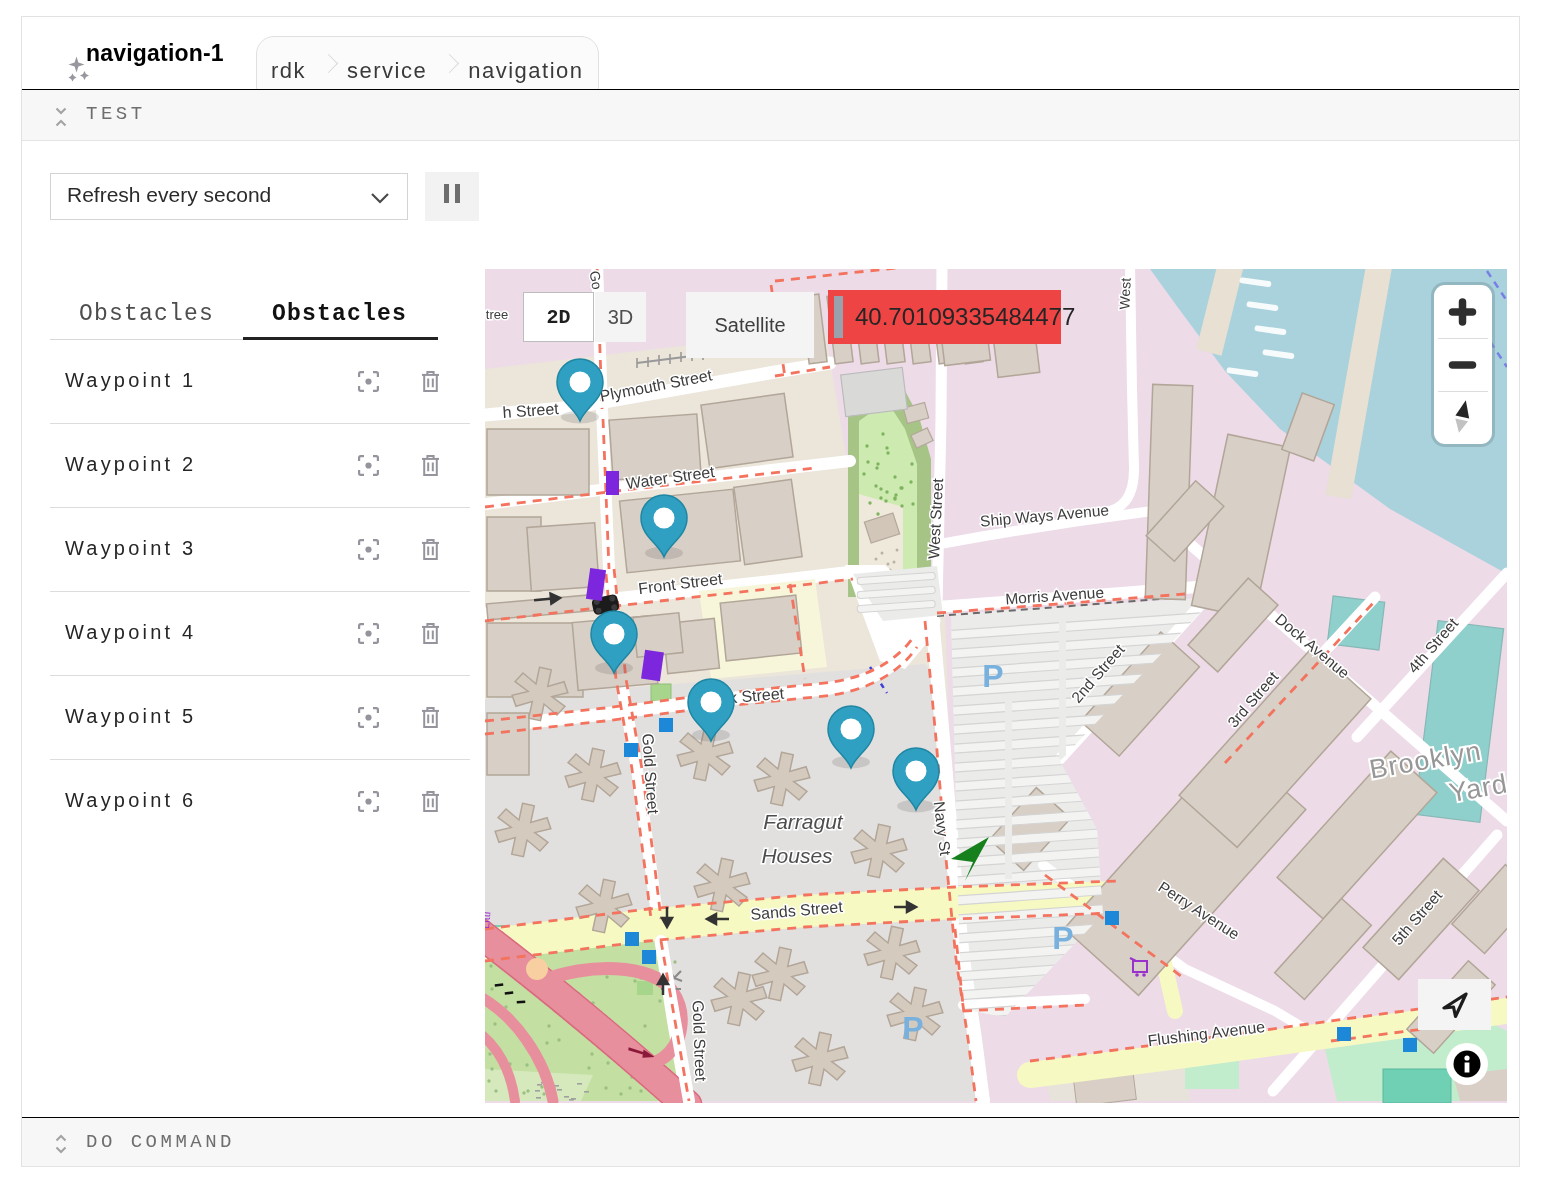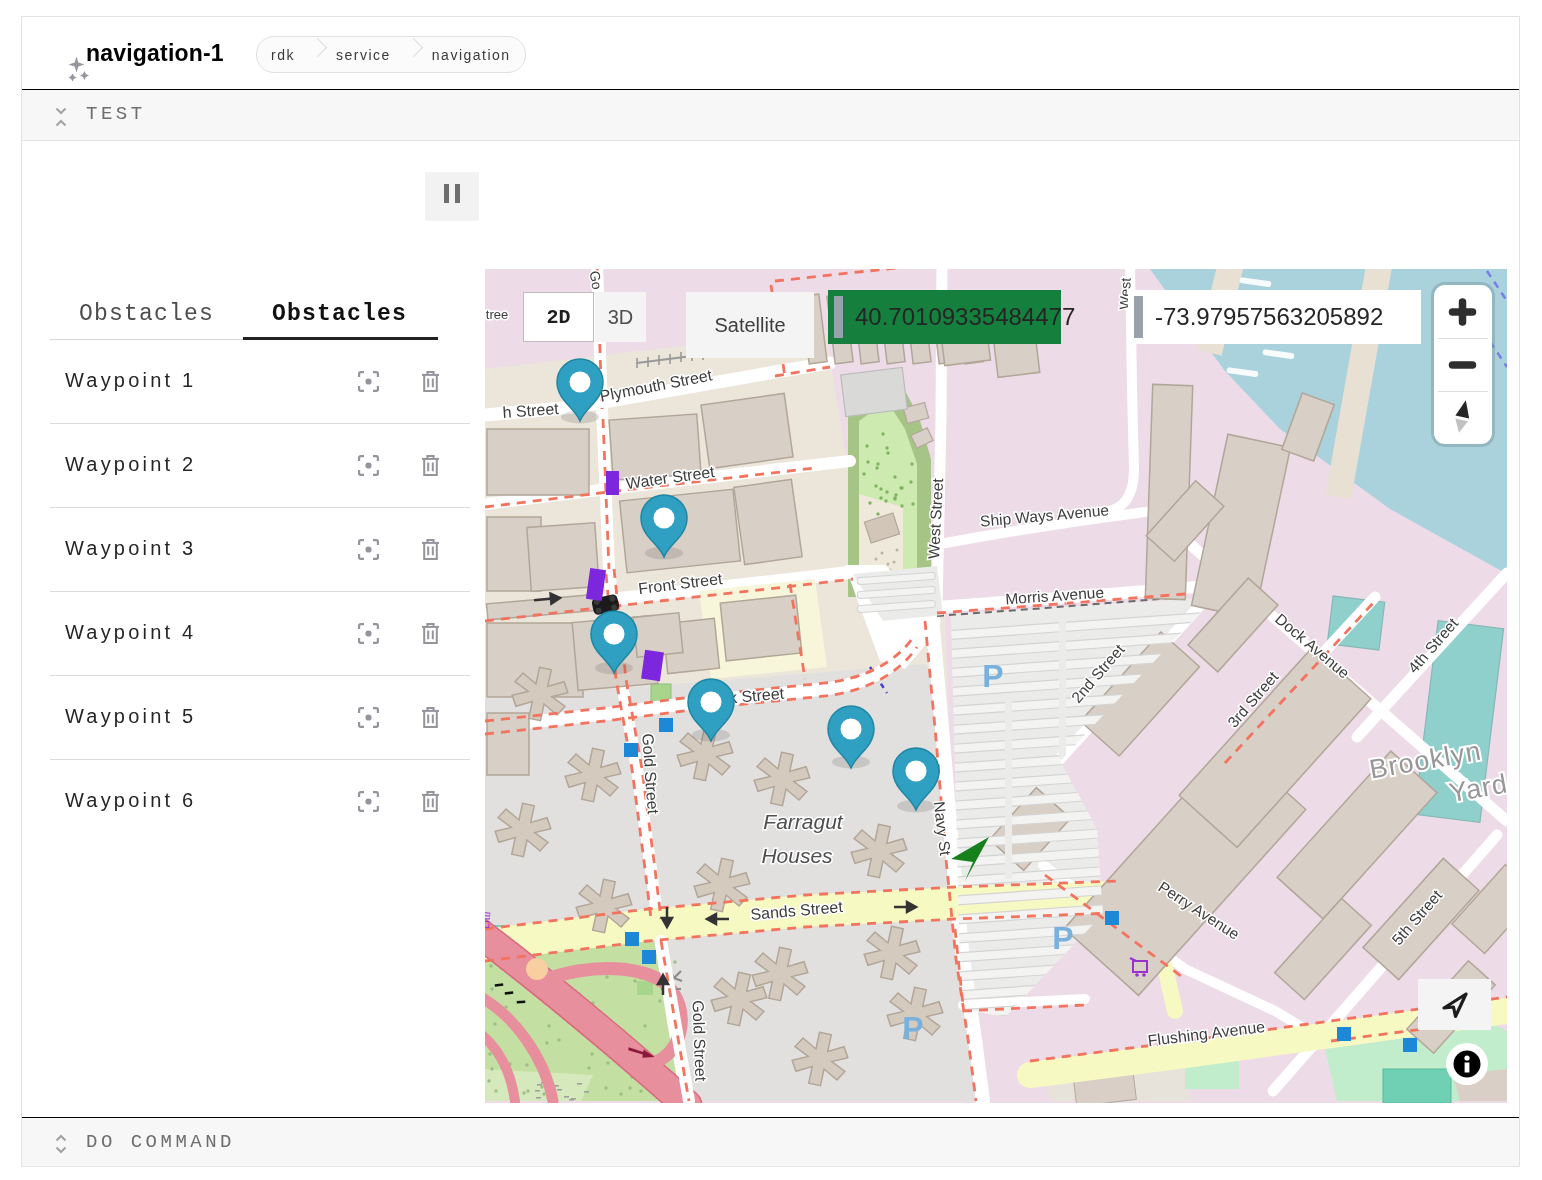--- a/index.html
+++ b/index.html
@@ -1,20 +1,20 @@
 <!DOCTYPE html>
 <html><head>
 <meta charset="utf-8">
 <style>
   html,body{margin:0;padding:0;background:#fff;width:1542px;height:1180px;overflow:hidden;}
   body{font-family:"Liberation Sans",sans-serif;position:relative;}
   .card{position:absolute;left:21px;top:16px;width:1499px;height:1151px;border:1px solid #e2e2e4;background:#fff;box-sizing:border-box;}
   .hdr{position:absolute;left:0;top:0;width:100%;height:72px;}
   .hdr .title{position:absolute;left:64px;top:23px;font-size:23px;font-weight:bold;color:#000000;letter-spacing:0.2px;}
-  .crumb{position:absolute;left:234px;top:19px;height:35px;border:1px solid #e0e0e0;background:#fbfbfb;border-radius:18px;display:flex;align-items:center;padding:0 14px;font-size:14px;letter-spacing:1.5px;color:#3a3a3a;}
+  .crumb{position:absolute;left:234px;top:19px;height:35px;border:1px solid #e0e0e0;background:#fbfbfb;border-radius:18px;display:flex;align-items:center;padding:16px 14px;font-size:22px;letter-spacing:1.5px;color:#3a3a3a;}
   .crumb .sep{width:1px;height:35px;margin:0 20px;position:relative;}
   .crumb .sep:before{content:"";position:absolute;left:-5px;top:3px;width:14px;height:14px;border-top:1.5px solid #d8d8d8;border-right:1.5px solid #d8d8d8;transform:rotate(45deg) scale(0.9);}
   .secbar{position:absolute;left:0;width:100%;height:52px;background:#f7f7f8;border-top:1px solid #000000;border-bottom:1px solid #e4e4e6;box-sizing:border-box;}
   .secbar .lbl{position:absolute;left:64px;top:13px;font-family:"Liberation Mono",monospace;font-size:19px;letter-spacing:3.5px;color:#6e6e6e;}
   .testbar{top:72px;}
   .docbar{top:1100px;height:50px;}
   .refresh{position:absolute;left:28px;top:156px;width:358px;height:47px;border:1px solid #d4d4d4;box-sizing:border-box;background:#fff;}
   .refresh .txt{position:absolute;left:16px;top:9px;font-size:21px;color:#2b2b2b;}
   .pausebtn{position:absolute;left:403px;top:155px;width:54px;height:49px;background:#f2f2f2;}
   .pausebtn:before{content:"";position:absolute;left:19px;top:12px;width:4.5px;height:19px;background:#6d6d6d;}
@@ -49,20 +49,26 @@
         <span class="sep"></span>
         <span>navigation</span>
       </div>
   </div>
   <div class="secbar testbar">
     <svg style="position:absolute;left:28px;top:16px" width="22" height="22" viewBox="0 0 22 22" fill="none" stroke="#a3a3a3" stroke-width="2.1">
       <path d="M6.5 2.5 L11 7 L15.5 2.5"></path>
         <path d="M6.5 19.5 L11 15 L15.5 19.5"></path>
     </svg>
     <div class="lbl">TEST</div>
+  </div>
+  <div class="refresh">
+      <div class="txt">Refresh every second</div>
+    <svg style="position:absolute;right:16px;top:13px" width="22" height="22" viewBox="0 0 22 22" fill="none" stroke="#4a4a4a" stroke-width="2.2">
+        <path d="M3 7 L11 15 L19 7"></path>
+      </svg>
   </div>
   <div class="pausebtn"></div>
   <div class="tabs">
     <div class="tab-ob">Obstacles</div>
     <div class="tab-wp">Obstacles</div>
     <div class="tab-line-g"></div>
     <div class="tab-line-b"></div>
   </div>
   <div class="wprow" style="top:323px">
     <div class="nm">Waypoint 1</div>
@@ -594,27 +600,23 @@
         <use href="#pin" transform="translate(95,152)"></use>
         <use href="#pin" transform="translate(179,288)"></use>
         <use href="#pin" transform="translate(129,404)"></use>
         <use href="#pin" transform="translate(226,472)"></use>
         <use href="#pin" transform="translate(366,499)"></use>
         <use href="#pin" transform="translate(431,541)"></use>
       </svg>
 <div style="position:absolute;left:38px;top:23px;width:71px;height:50px;background:#fff;border:1px solid #bdbdbd;box-sizing:border-box;display:flex;align-items:center;justify-content:center;font-size:20px;font-weight:bold;color:#1e1e1e;font-family:Liberation Mono, monospace;">2D</div>
 <div style="position:absolute;left:110px;top:23px;width:51px;height:50px;background:#f4f4f4;display:flex;align-items:center;justify-content:center;font-size:20px;color:#4e4e4e;">3D</div>
 <div style="position:absolute;left:201px;top:23px;width:128px;height:66px;background:#f4f4f4;display:flex;align-items:center;justify-content:center;font-size:20px;color:#3e3e3e;">Satellite</div>
-<div style="position:absolute;left:343px;top:21px;width:233px;height:54px;background:#15803d;">
+<div style="position:absolute;left:343px;top:21px;width:233px;height:54px;background:#ef4444;">
   <div style="position:absolute;left:6px;top:6px;bottom:6px;width:9px;background:#99a1ad;"></div>
   <div style="position:absolute;left:27px;top:13px;font-size:24px;color:#252525;">40.70109335484477</div>
-</div>
-<div style="position:absolute;left:643px;top:21px;width:293px;height:54px;background:#fff;">
-  <div style="position:absolute;left:6px;top:6px;bottom:6px;width:9px;background:#99a1ad;"></div>
-  <div style="position:absolute;left:27px;top:13px;font-size:24px;color:#252525;">-73.97957563205892</div>
 </div>
 <div style="position:absolute;left:949px;top:16px;width:58px;height:159px;background:#fff;border-radius:11px;box-shadow:0 0 0 3px rgba(120,150,160,0.45);">
   <svg width="58" height="159">
     <line x1="18.5" y1="27" x2="38.5" y2="27" stroke="#2e2e2e" stroke-width="7.5" stroke-linecap="round"></line>
     <line x1="28.5" y1="17" x2="28.5" y2="37" stroke="#2e2e2e" stroke-width="7.5" stroke-linecap="round"></line>
     <line x1="18.5" y1="80" x2="38.5" y2="80" stroke="#2e2e2e" stroke-width="7.5" stroke-linecap="round"></line>
     <line x1="4" y1="53.5" x2="54" y2="53.5" stroke="#dddddd" stroke-width="1.2"></line>
     <line x1="4" y1="106.5" x2="54" y2="106.5" stroke="#dddddd" stroke-width="1.2"></line>
     <g transform="translate(28.5,131) rotate(12)">
       <path d="M0,-16 L7,1 L-7,1 Z" fill="#262626"></path>

